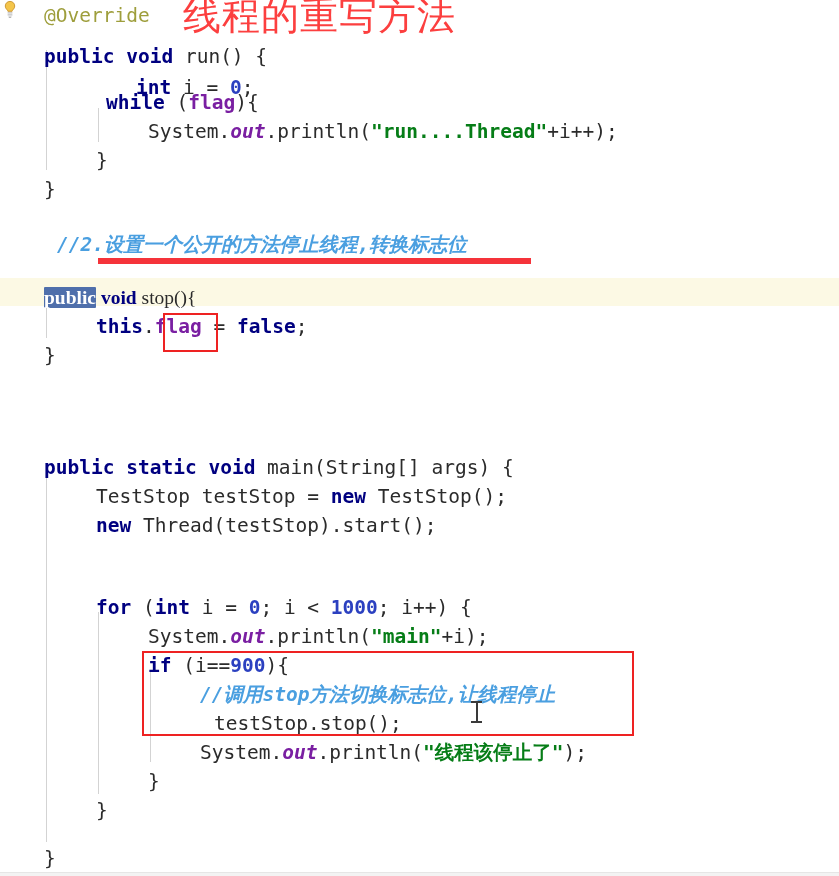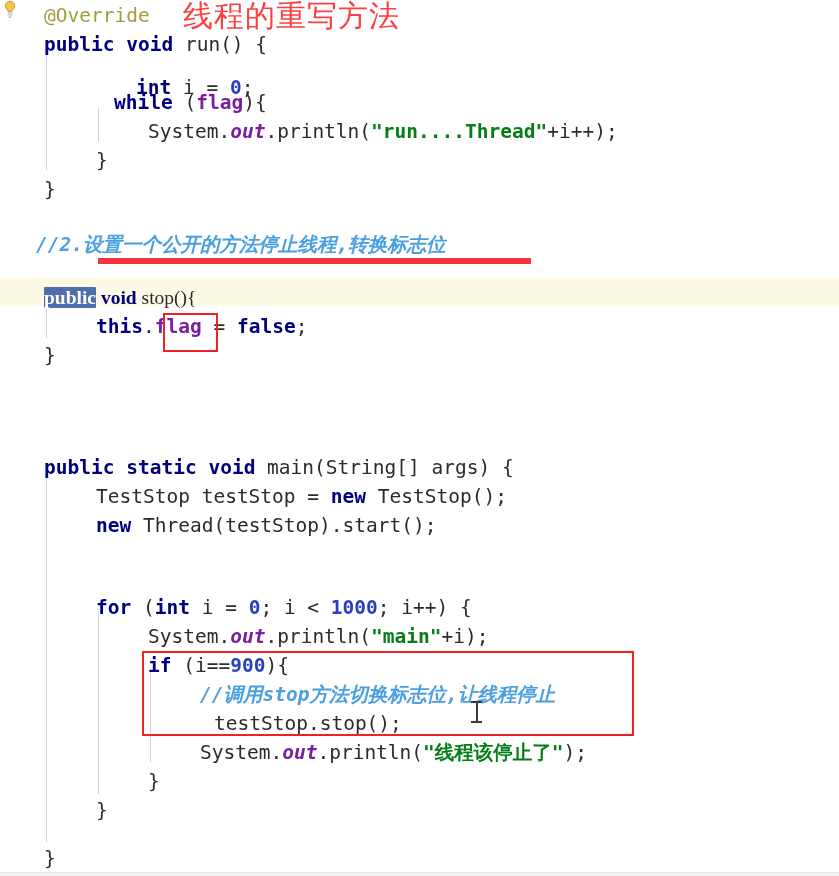--- a/index.html
+++ b/index.html
@@ -93,21 +93,21 @@
     position: absolute;
     background: #f5333a;
     pointer-events: none;
   }
   #title-note {
     position: absolute;
     white-space: pre;
     color: #fc3f3f;
     font-family: "DejaVu Sans", sans-serif;
     font-weight: 500;
-    font-size: 30px;
+    font-size: 38px;
     line-height: 34px;
     letter-spacing: 1px;
   }
 
   
   #ibeam {
     position: absolute;
     width: 11px;
     height: 24px;
   }
@@ -153,28 +153,28 @@
       <div class="guide" style="left: 46px; top: 50px; height: 120px; background: rgb(211, 211, 211);"></div>
       <div class="guide" style="left: 98px; top: 108px; height: 34px; background: rgb(211, 211, 211);"></div>
       <div class="guide" style="left: 46px; top: 304px; height: 34px; background: rgb(211, 211, 211);"></div>
       <div class="guide" style="left: 46px; top: 474px; height: 368px; background: rgb(211, 211, 211);"></div>
       <div class="guide" style="left: 98px; top: 612px; height: 182px; background: rgb(211, 211, 211);"></div>
       <div class="guide" style="left: 150px; top: 670px; height: 92px; background: rgb(211, 211, 211);"></div>
     </div>
 
   <div id="code">
       <div class="line" style="top: 2px;"><span class="code" style="left: 44px;"><span class="anno">@Override</span></span></div>
-      <div class="line" style="top: 31px;"><span class="code" style="left: 44px;"><span class="kw">public</span><span class="plain"> </span><span class="kw">void</span><span class="plain"> run() {</span></span></div>
+      <div class="line" style="top: 31px;"><span class="code" style="left: 44px; margin-top: 12px;"><span class="kw">public</span><span class="plain"> </span><span class="kw">void</span><span class="plain"> run() {</span></span></div>
       <div class="line" style="top: 74px; margin-left: 40px;"><span class="code" style="left: 96px;"><span class="kw">int</span><span class="plain"> i = </span><span class="num">0</span><span class="plain">;</span></span></div>
-      <div class="line" style="top: 89px;"><span class="code" style="left: 114px;"><span class="kw">while</span><span class="plain"> (</span><span class="fieldref">flag</span><span class="plain">){</span></span></div>
+      <div class="line" style="top: 89px;"><span class="code" style="left: 106px;"><span class="kw">while</span><span class="plain"> (</span><span class="fieldref">flag</span><span class="plain">){</span></span></div>
       <div class="line" style="top: 118px;"><span class="code" style="left: 148px;"><span class="plain">System.</span><span class="staticfd">out</span><span class="plain">.println(</span><span class="str">"run....Thread"</span><span class="plain">+i++);</span></span></div>
       <div class="line" style="top: 147px;"><span class="code" style="left: 96px;"><span class="plain">}</span></span></div>
       <div class="line" style="top: 176px;"><span class="code" style="left: 44px;"><span class="plain">}</span></span></div>
       <div class="line" style="top: 205px;"><span class="code" style="left: 44px;"></span></div>
-      <div class="line" style="top: 231px;"><span class="code" style="left: 36px;"><span class="cmt">//2.设置一个公开的方法停止线程,转换标志位</span></span></div>
+      <div class="line" style="top: 231px;"><span class="code" style="left: 57px;"><span class="cmt">//2.设置一个公开的方法停止线程,转换标志位</span></span></div>
       <div class="line" style="top: 260px;"><span class="code" style="left: 44px;"></span></div>
       <div class="line" style="top: 284px;"><span class="code" style="left: 44px; font-family: Liberation Serif, serif;"><span class="kw sel-token">public</span><span class="plain"> </span><span class="kw">void</span><span class="plain"> stop(){</span></span></div>
       <div class="line" style="top: 313px;"><span class="code" style="left: 96px;"><span class="kw">this</span><span class="plain">.</span><span class="fieldref">flag</span><span class="plain"> = </span><span class="kw">false</span><span class="plain">;</span></span></div>
       <div class="line" style="top: 342px;"><span class="code" style="left: 44px;"><span class="plain">}</span></span></div>
       <div class="line" style="top: 371px;"><span class="code" style="left: 44px;"></span></div>
       <div class="line" style="top: 400px;"><span class="code" style="left: 44px;"></span></div>
       <div class="line" style="top: 425px;"><span class="code" style="left: 44px;"></span></div>
       <div class="line" style="top: 454px;"><span class="code" style="left: 44px;"><span class="kw">public</span><span class="plain"> </span><span class="kw">static</span><span class="plain"> </span><span class="kw">void</span><span class="plain"> main(String[] args) {</span></span></div>
       <div class="line" style="top: 483px;"><span class="code" style="left: 96px;"><span class="plain">TestStop testStop = </span><span class="kw">new</span><span class="plain"> TestStop();</span></span></div>
       <div class="line" style="top: 512px;"><span class="code" style="left: 96px;"><span class="kw">new</span><span class="plain"> Thread(testStop).start();</span></span></div>

